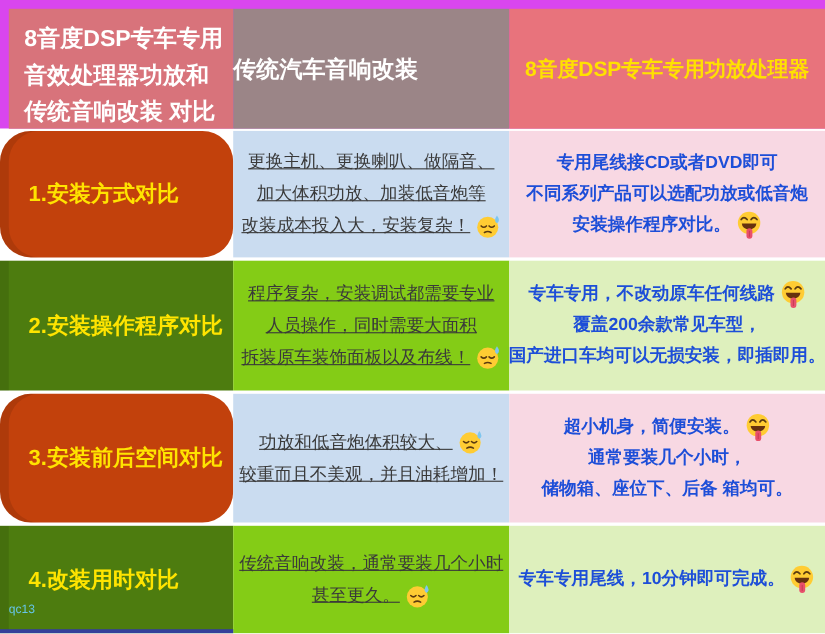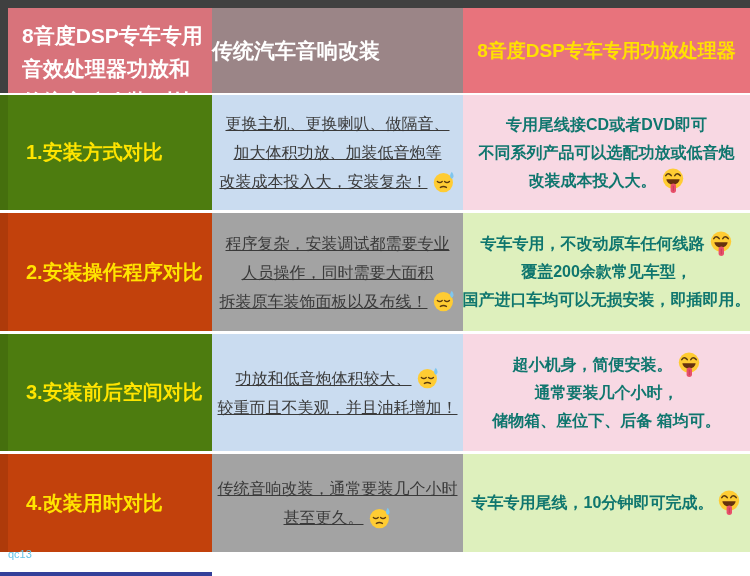--- a/index.html
+++ b/index.html
@@ -1,21 +1,21 @@
 <!DOCTYPE html>
 <html><head>
 <meta charset="utf-8">
 <style>
   html,body{margin:0;padding:0;background:#fff;}
   .stage{
     position:relative;width:750px;height:576px;overflow:hidden;background:#fff;
     font-family:"Liberation Sans","DejaVu Sans",sans-serif;
   }
   
-  .header-row{display:flex;height:93px;background:#404040;padding-top:8px;box-sizing:border-box;}
+  .header-row{display:flex;height:117px;background:#d946ef;padding-top:8px;box-sizing:border-box;}
   .h-left{
     width:204px;margin-left:8px;background:#d8737b;color:#fff;font-weight:bold;
     font-size:21px;line-height:33px;padding:11px 0 0 14px;box-sizing:border-box;
   }
   .h-mid{width:251px;background:#9b8587;display:flex;align-items:center;justify-content:flex-start;
     color:#ffffff;font-weight:bold;font-size:21px;}
   .h-right{width:287px;background:#e8737c;display:flex;align-items:center;justify-content:center;
     color:#ffe100;font-weight:bold;font-size:19px;}
   
   .rows{padding-top:2px;background:#fff;}
@@ -29,26 +29,26 @@
     width:212px;box-sizing:border-box;display:flex;align-items:center;padding-left:26px;
     font-size:20px;font-weight:bold;color:#ffe400;
     box-shadow:inset 8px 0 0 rgba(0,0,0,0.10);
   }
   .trad-cell{
     width:251px;display:flex;flex-direction:column;justify-content:center;align-items:center;
     font-size:16px;line-height:29px;color:#3a3a3a;font-weight:500;text-align:center;text-decoration:underline;
   }
   .dsp-cell{
     width:287px;display:flex;flex-direction:column;justify-content:center;align-items:center;
-    font-size:16px;line-height:28px;color:#0f766e;font-weight:600;text-align:center;
-  }
-  .theme-blue  .label-cell{background:#4d7c0f;}
-  .theme-green .label-cell{background:#c2410c;}
+    font-size:16px;line-height:28px;color:#1d4ed8;font-weight:600;text-align:center;
+  }
+  .theme-blue  .label-cell{background:#c2410c;border-radius:28px;}
+  .theme-green .label-cell{background:#4d7c0f;}
   .theme-blue  .trad-cell{background:#cadcf0;}
-  .theme-green .trad-cell{background:#a3a3a3;}
+  .theme-green .trad-cell{background:#84cc16;}
   .theme-blue  .dsp-cell{background:#f8d8e3;}
   .theme-green .dsp-cell{background:#def0bd;}
   .line{white-space:nowrap;display:flex;align-items:center;justify-content:center;}
   .emoji{display:inline-flex;margin-left:4px;vertical-align:middle;}
   .emoji svg{display:block;}
   
   .watermark{position:absolute;left:8px;bottom:16px;font-size:11px;color:#66c5e8;}
   .bottom-bar{position:absolute;left:0;bottom:0;width:212px;height:4px;background:#33409a;}
 </style>
 </head>
@@ -96,21 +96,21 @@
           </div>
         </div>
         <div class="dsp-cell">
           <div class="line">
             <span>专用尾线接CD或者DVD即可</span>
           </div>
           <div class="line">
             <span>不同系列产品可以选配功放或低音炮</span>
           </div>
           <div class="line">
-            <span>改装成本投入大。</span>
+            <span>安装操作程序对比。</span>
             <span class="emoji">
               <svg id="tpl-tongue-out-emoji" width="24" height="28" viewBox="0 0 40 46" xmlns="http://www.w3.org/2000/svg">
     <circle cx="20" cy="19" r="17" fill="#ffcc33"></circle>
     <path d="M8 14 q4 -6 9 0" stroke="#5b3b10" stroke-width="2.6" fill="none" stroke-linecap="round"></path>
     <path d="M23 14 q4 -6 9 0" stroke="#5b3b10" stroke-width="2.6" fill="none" stroke-linecap="round"></path>
     <path d="M9 20 a11 9 0 0 0 22 0 z" fill="#66320e"></path>
     <rect x="16" y="27" width="9" height="16" rx="4.5" fill="#e8506b"></rect>
     <line x1="20.5" y1="31" x2="20.5" y2="40" stroke="#c23a52" stroke-width="1.4"></line>
   </svg>
             </span>

